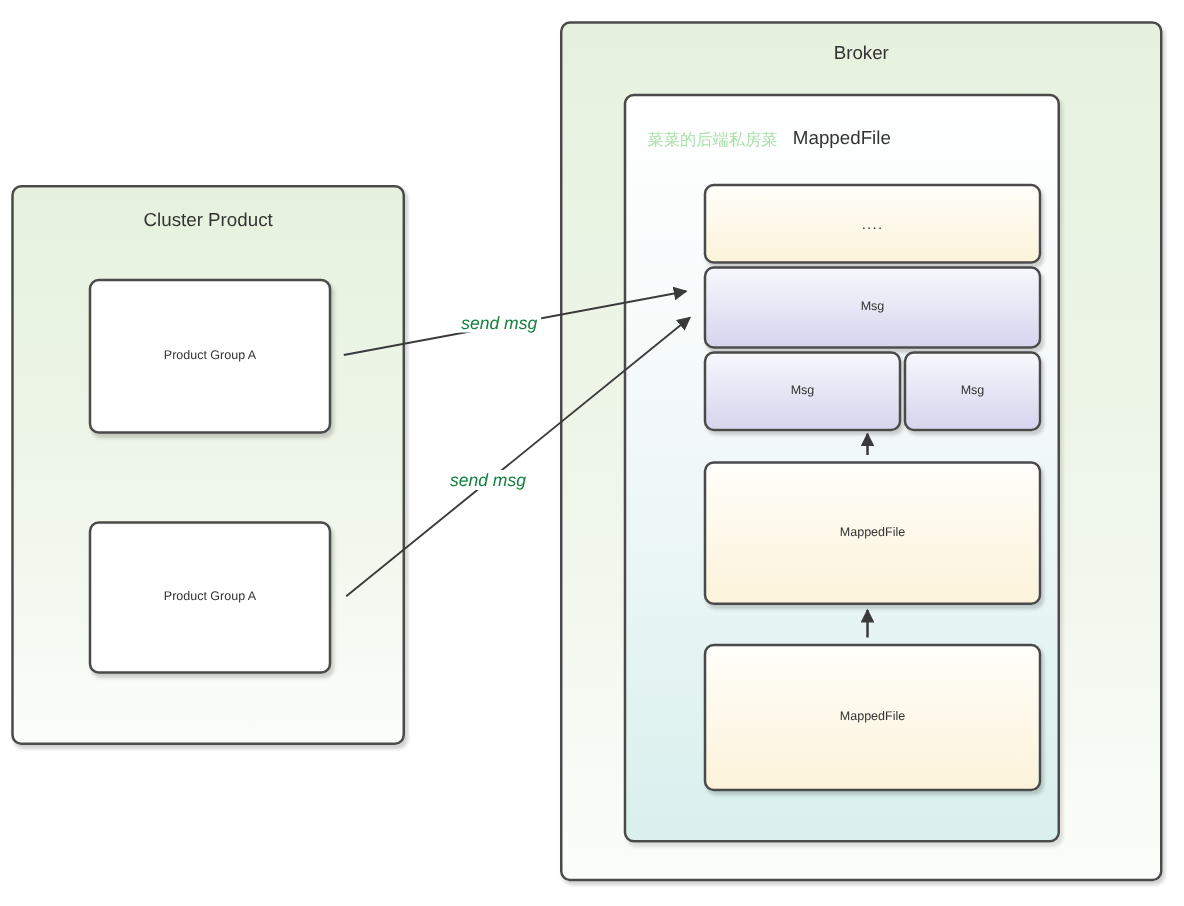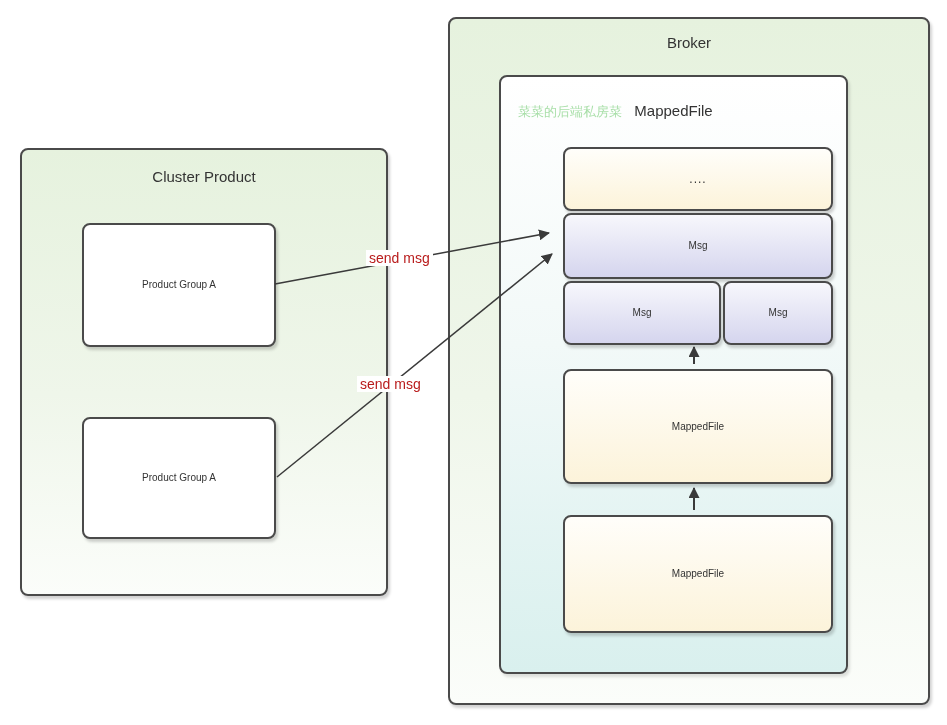--- a/index.html
+++ b/index.html
@@ -63,25 +63,26 @@
     position: absolute;
     left: 0; top: 0;
     width: 947px; height: 725px;
     pointer-events: none;
   }
   .edge-label {
     position: absolute;
     background: #ffffff;
     padding: 0 3px;
     font-size: 14px;
-    color: #b91c1c;
+    color: #15803d;
     white-space: nowrap;
+    font-style: italic;
   }
   
-  .cluster { left: 20px; top: 148px; width: 368px; height: 448px; }
+  .cluster { left: 9px; top: 148px; width: 315px; height: 448px; }
   .cluster .box-title { top: 18px; }
   .pg1 { left: 60px; top: 73px; width: 194px; height: 124px; }
   .pg2 { left: 60px; top: 267px; width: 194px; height: 122px; }
   .broker { left: 448px; top: 17px; width: 482px; height: 688px; }
   .broker > .box-title { top: 15px; }
   .commitlog { left: 49px; top: 56px; width: 349px; height: 599px; box-shadow: 2px 3px 3px rgba(0,0,0,0.12); }
   .commitlog > .box-title { top: 25px; }
   .dots-block  { left: 62px; top: 70px;  width: 270px; height: 64px; }
   .msg-wide    { left: 62px; top: 136px; width: 270px; height: 66px; }
   .msg-left    { left: 62px; top: 204px; width: 158px; height: 64px; }

